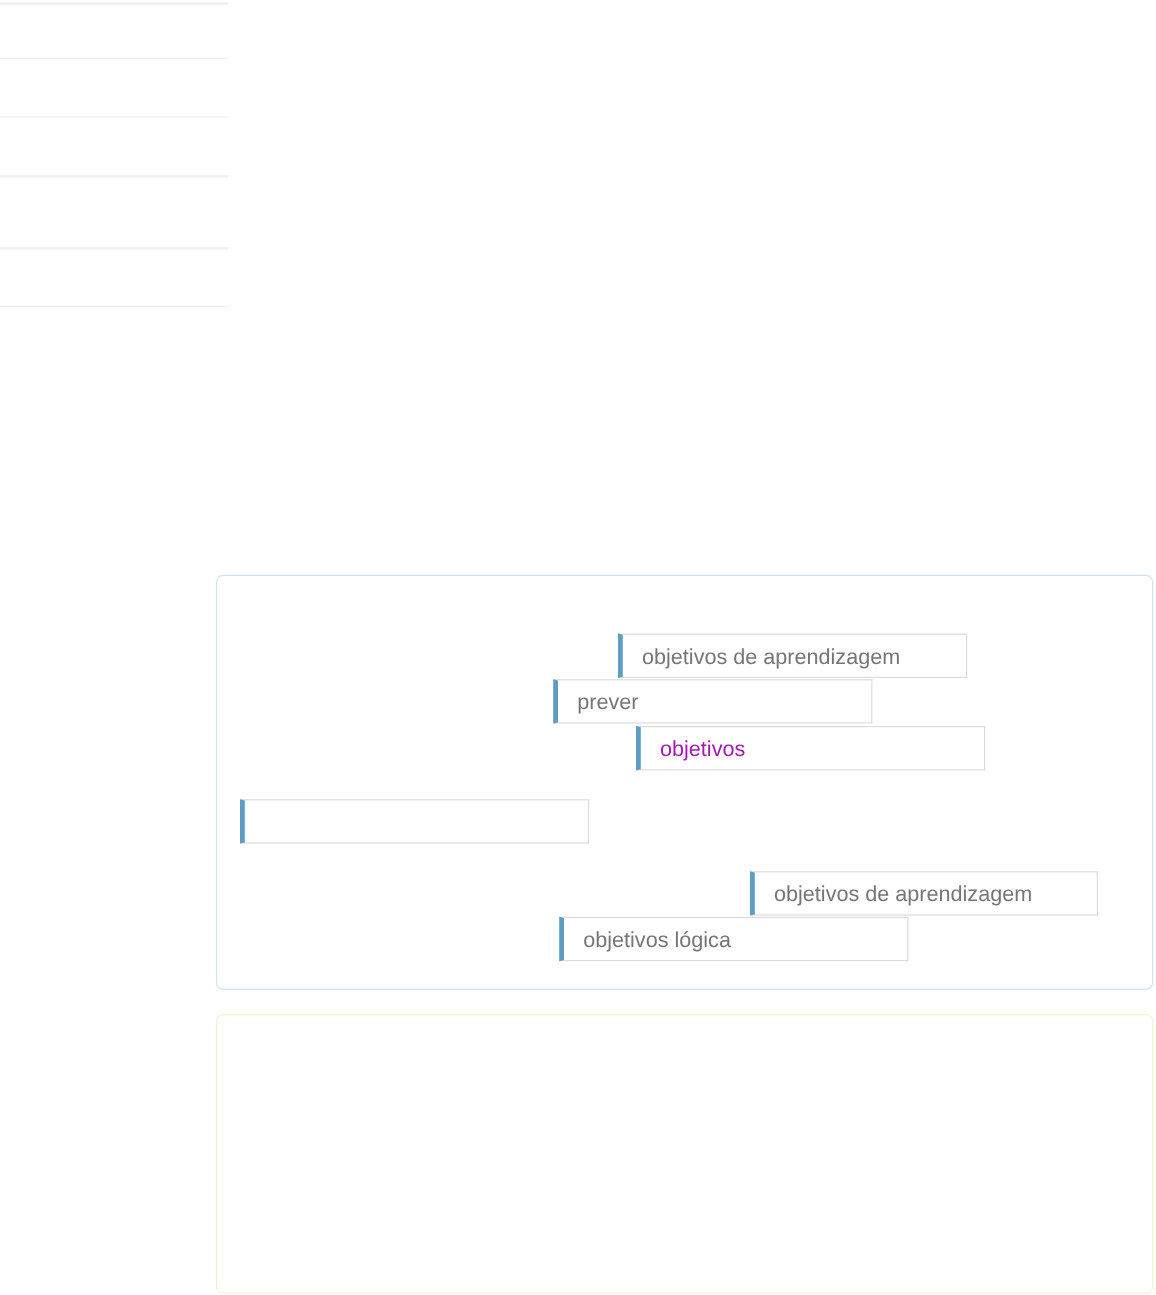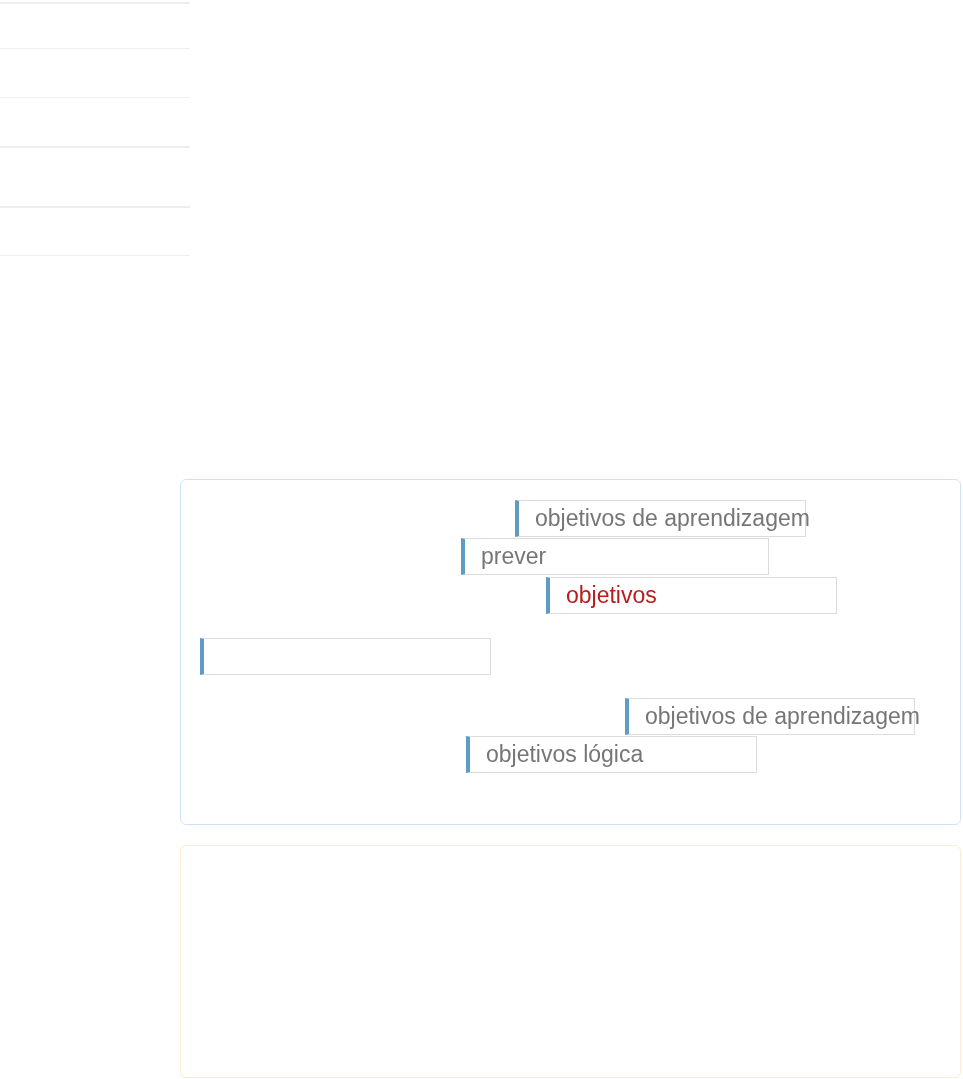--- a/index.html
+++ b/index.html
@@ -60,24 +60,25 @@
   
   .word-box {
     position: absolute;
     box-sizing: border-box;
     background: #ffffff;
     border: 1px solid #dcdcdc;
     border-left: 4px solid #5e9cc4;
     display: flex;
     align-items: center;
     padding-left: 16px;
-    font-size: 23px;
+    font-size: 18px;
     color: #767676;
     line-height: 1;
     white-space: nowrap;
+    margin-top: 28px;
   }
   .word-box .word-label {
     display: block;
   }
 </style>
 </head>
 <body>
 
 <div id="partial-list" style="width: 190px;">
     <div class="list-row thick" style="top: 2px; width: 190px; background: rgb(238, 238, 238);"></div>
@@ -88,24 +89,24 @@
     <div class="list-row" style="top: 255px; width: 190px; background: rgb(238, 238, 238);"></div>
   </div>
 
 <div class="panel" id="panel-blue" style="left: 180px; top: 479px; width: 781px; height: 346px; border-color: rgb(207, 228, 243);"></div>
 <div class="panel" id="panel-yellow" style="left: 180px; top: 845px; width: 781px; height: 233px; border-color: rgb(250, 238, 208);"></div>
 
 <div id="word-box-layer">
     <div class="word-box" style="left: 515px; top: 500px; width: 291px; height: 37px; border-color: rgb(220, 220, 220) rgb(220, 220, 220) rgb(220, 220, 220) rgb(94, 156, 196); color: rgb(118, 118, 118);">
       <span class="word-label">objetivos de aprendizagem</span>
     </div>
-    <div class="word-box" style="left: 461px; top: 538px; width: 308px; height: 37px; border-color: rgb(220, 220, 220) rgb(220, 220, 220) rgb(220, 220, 220) rgb(94, 156, 196); color: rgb(118, 118, 118);">
+    <div class="word-box" style="left: 461px; top: 538px; width: 266px; height: 37px; border-color: rgb(220, 220, 220) rgb(220, 220, 220) rgb(220, 220, 220) rgb(94, 156, 196); color: rgb(118, 118, 118);">
       <span class="word-label">prever</span>
     </div>
-    <div class="word-box" style="left: 546px; top: 577px; width: 291px; height: 37px; border-color: rgb(220, 220, 220) rgb(220, 220, 220) rgb(220, 220, 220) rgb(94, 156, 196); color: #b91c1c;">
+    <div class="word-box" style="left: 530px; top: 577px; width: 291px; height: 37px; border-color: rgb(220, 220, 220) rgb(220, 220, 220) rgb(220, 220, 220) rgb(94, 156, 196); color: #a21caf;">
       <span class="word-label">objetivos</span>
     </div>
     <div class="word-box" style="left: 200px; top: 638px; width: 291px; height: 37px; border-color: rgb(220, 220, 220) rgb(220, 220, 220) rgb(220, 220, 220) rgb(94, 156, 196); color: rgb(118, 118, 118);">
       <span class="word-label"></span>
     </div>
     <div class="word-box" style="left: 625px; top: 698px; width: 290px; height: 37px; border-color: rgb(220, 220, 220) rgb(220, 220, 220) rgb(220, 220, 220) rgb(94, 156, 196); color: rgb(118, 118, 118);">
       <span class="word-label">objetivos de aprendizagem</span>
     </div>
     <div class="word-box" style="left: 466px; top: 736px; width: 291px; height: 37px; border-color: rgb(220, 220, 220) rgb(220, 220, 220) rgb(220, 220, 220) rgb(94, 156, 196); color: rgb(118, 118, 118);">
       <span class="word-label">objetivos lógica</span>

